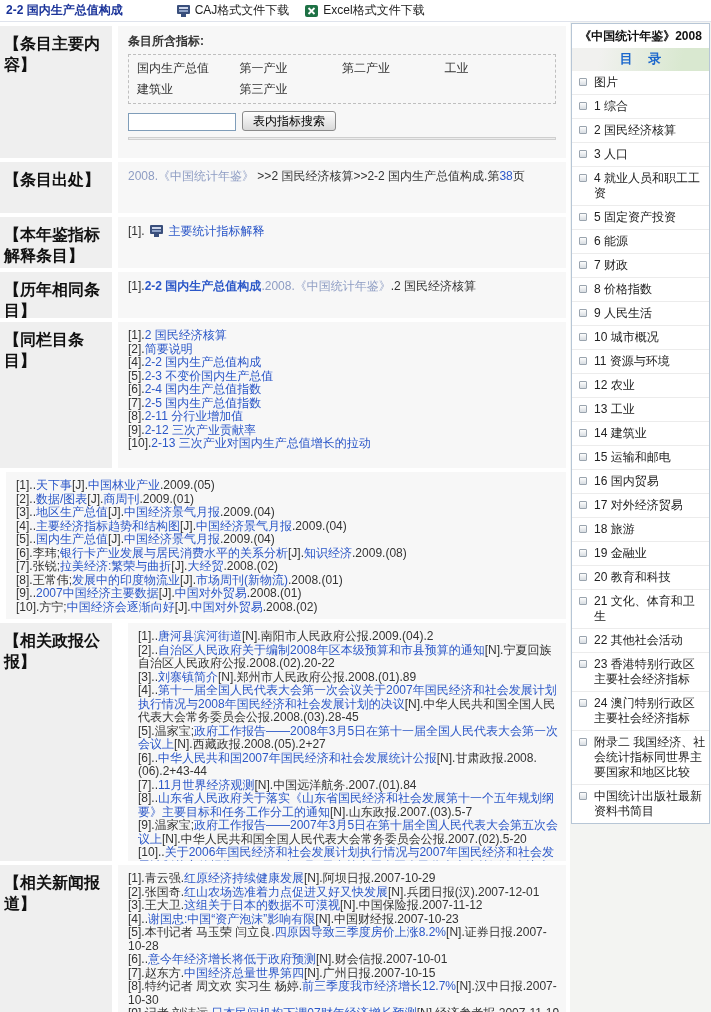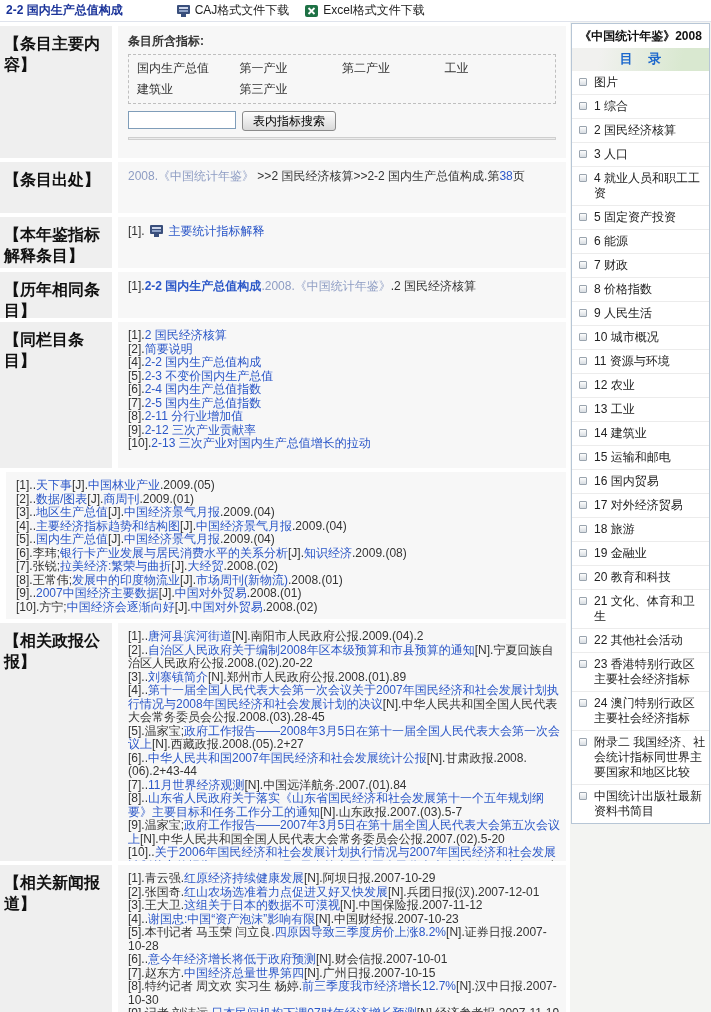--- a/index.html
+++ b/index.html
@@ -11,31 +11,31 @@
   .hdr { height:22px; display:flex; align-items:center; padding:0 6px; border-bottom:1px solid #dfe3ec; background:#fff; }
   .hdr-title { color:#1a3399; font-weight:bold; font-size:12px; }
   .dl-links { display:flex; margin-left:52px; gap:14px; }
   .dl-link { display:flex; align-items:center; gap:3px; color:#222; }
 
   
   .wrap { display:flex; align-items:flex-start; }
   .main { width:566px; padding-top:4px; }
   .section { display:flex; margin-bottom:4px; overflow:hidden; }
   .s1{height:132px;} .s2{height:51px;} .s3{height:51px;} .s4{height:46px;}
-  .s5{height:146px;} .s6{height:147px;} .s7{height:238px;} .s8{height:147px;}
+  .s5{height:146px;} .s6{height:147px;} .s7{height:238px;gap:10px;} .s8{height:147px;}
   .label-cell { width:112px; flex:none; background:#efefef; padding:8px 2px 0 4px;
     font-weight:bold; font-size:16px; color:#111; }
   .content-cell { flex:1; background:#f7f7f7; margin-left:6px; padding:7px 4px 6px 10px; overflow:hidden; }
 
   
   .ind-label { font-weight:bold; margin-bottom:4px; }
   .ind-box { border:1px dashed #bfbfbf; padding:5px 8px; display:grid;
     grid-template-columns:repeat(4,1fr); row-gap:4px; margin-right:6px; }
   .ind-cell { white-space:nowrap; }
-  .search-row { margin-top:7px; display:flex; align-items:flex-start; gap:6px; }
+  .search-row { margin-top:7px; display:flex; align-items:flex-end; gap:6px; }
   .search-input { width:108px; height:18px; border:1px solid #7f9db9; background:#fff; font-size:12px; padding:0 2px; }
   .search-btn { height:20px; padding:0 10px; font-size:12px; border:1px solid #8a8a8a; border-radius:3px;
     background:linear-gradient(#fefefe,#d9d9d9); cursor:pointer; }
   .thin-bar { height:3px; background:#ececec; border:1px solid #cfcfcf; margin:6px 6px 6px 0; }
   .meta-row { margin-top:21px; line-height:16px; }
   .meta-label { font-weight:bold; margin-right:10px; }
 
   
   .ref-row { line-height:13.5px; font-size:12px; }
   .lh-lg .ref-row { line-height:14.6px; }

